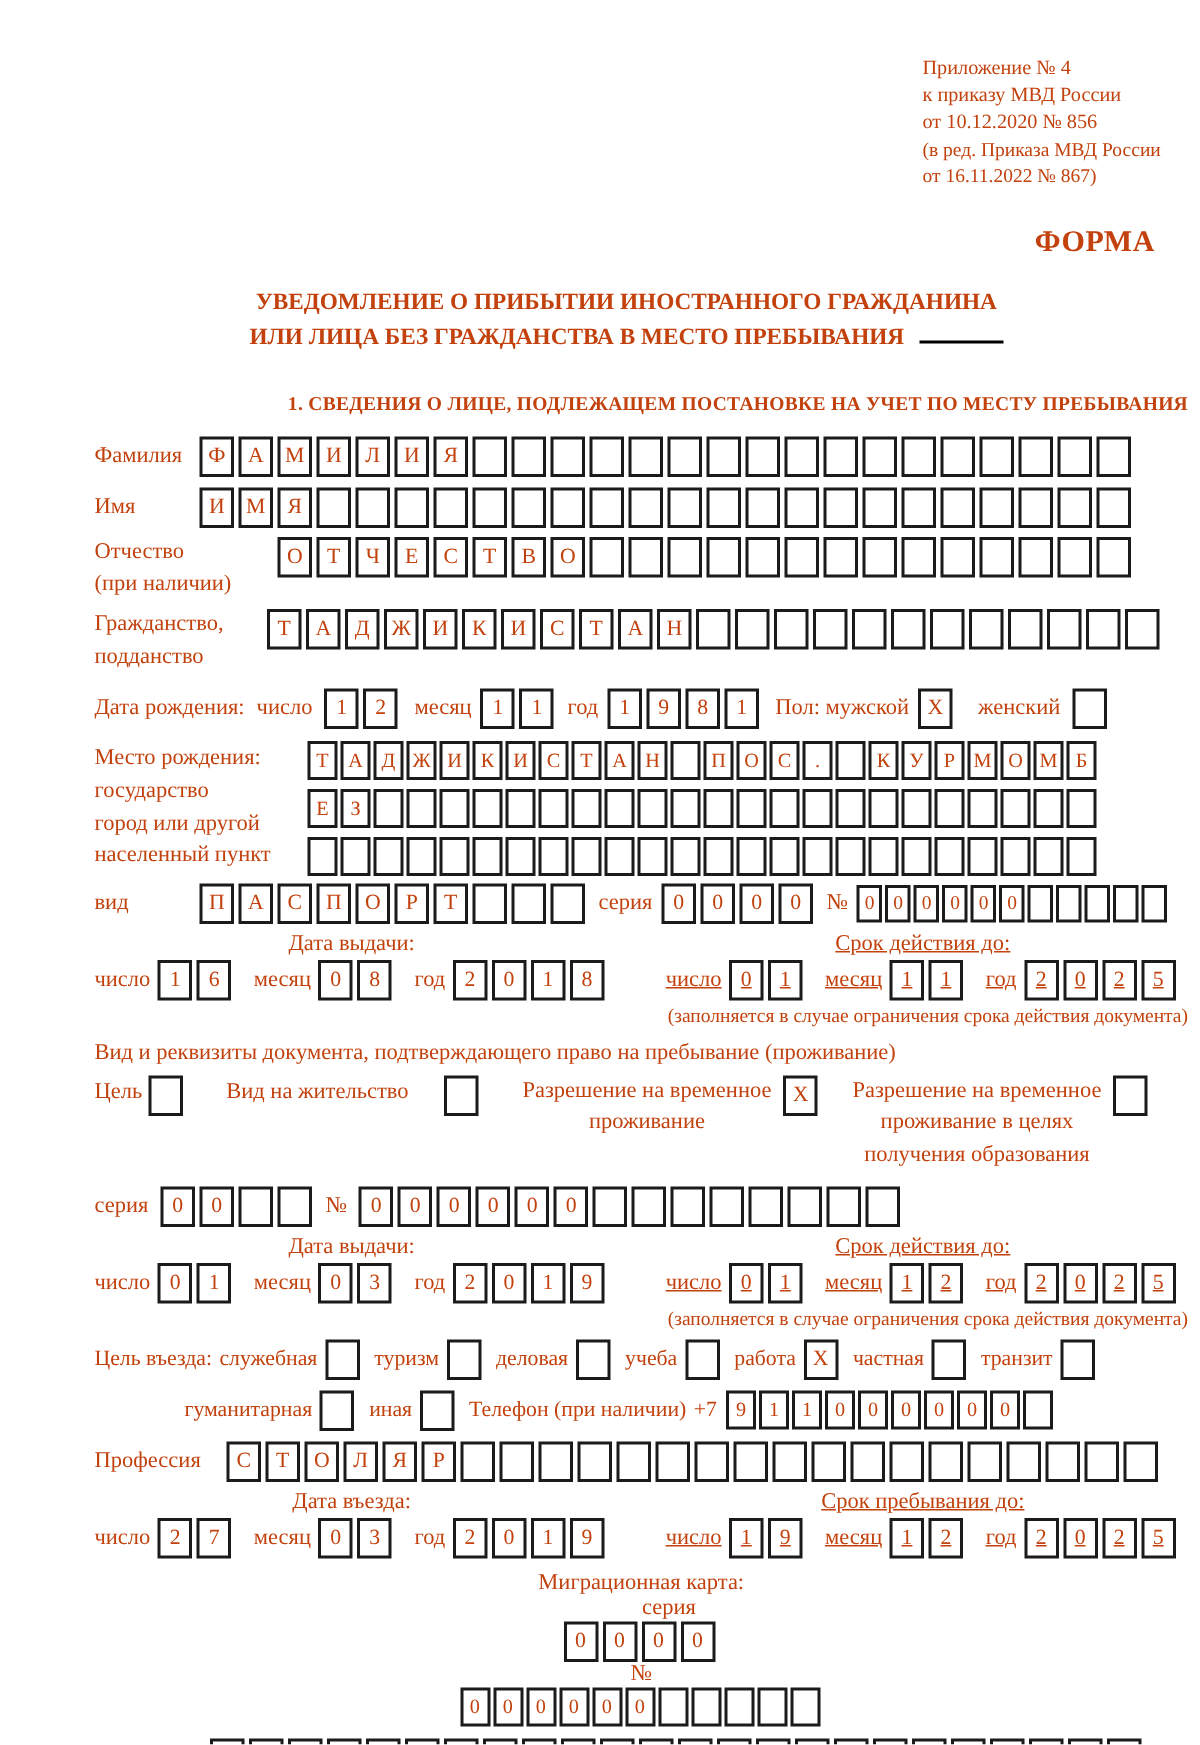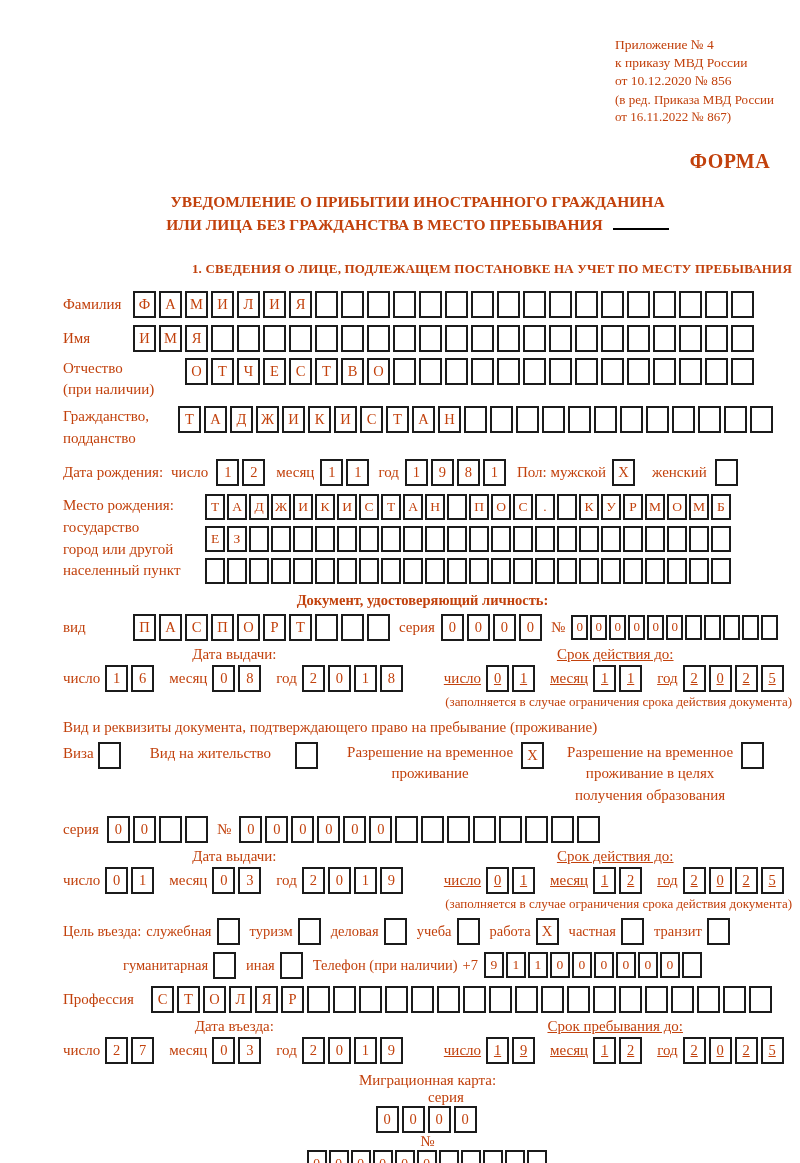--- a/index.html
+++ b/index.html
@@ -311,21 +311,20 @@
             <span class="cell sm"></span>
             <span class="cell sm"></span>
             <span class="cell sm"></span>
             <span class="cell sm"></span>
             <span class="cell sm"></span>
             <span class="cell sm"></span>
           </span>
       </span>
     </div>
 
-    <div class="doc-heading">Документ, удостоверяющий личность:</div>
 
     <div class="row" style="margin-top:5px;">
       <span class="lbl w70">вид</span>
       <span class="cells">
           <span class="cell">П</span>
           <span class="cell">А</span>
           <span class="cell">С</span>
           <span class="cell">П</span>
           <span class="cell">О</span>
           <span class="cell">Р</span>
@@ -402,21 +401,21 @@
             </span>
         </div>
       </div>
     </div>
     <div class="note-right">(заполняется в случае ограничения срока действия документа)</div>
 
     <div class="intro">Вид и реквизиты документа, подтверждающего право на пребывание (проживание)</div>
 
     <div class="row top permits">
       <span class="popt mr26">
-        <span class="lbl" style="margin-right:4px;">Виза</span>
+        <span class="lbl" style="margin-right:4px;">Цель</span>
         <span class="cells">
             <span class="cell"></span>
           </span>
       </span>
       <span class="popt mr26">
         <span class="lbl" style="margin-right:24px;">Вид на жительство</span>
         <span class="cells">
             <span class="cell"></span>
           </span>
       </span>

